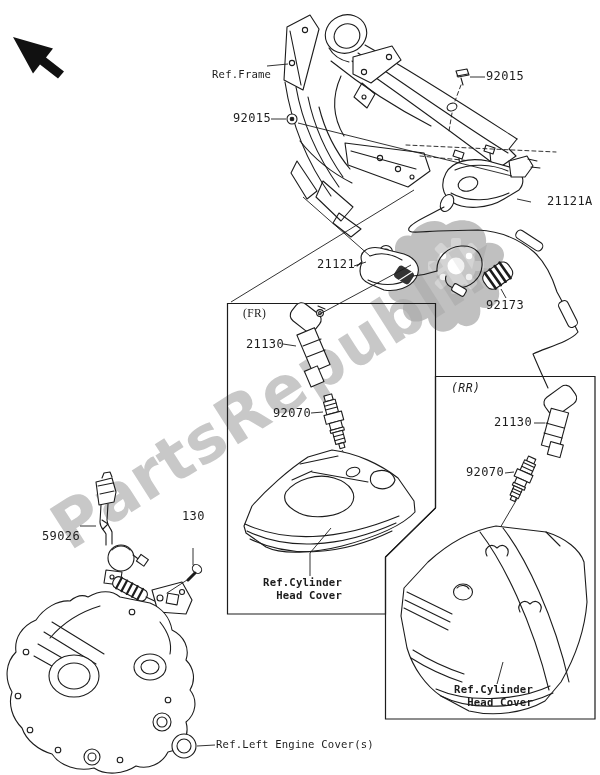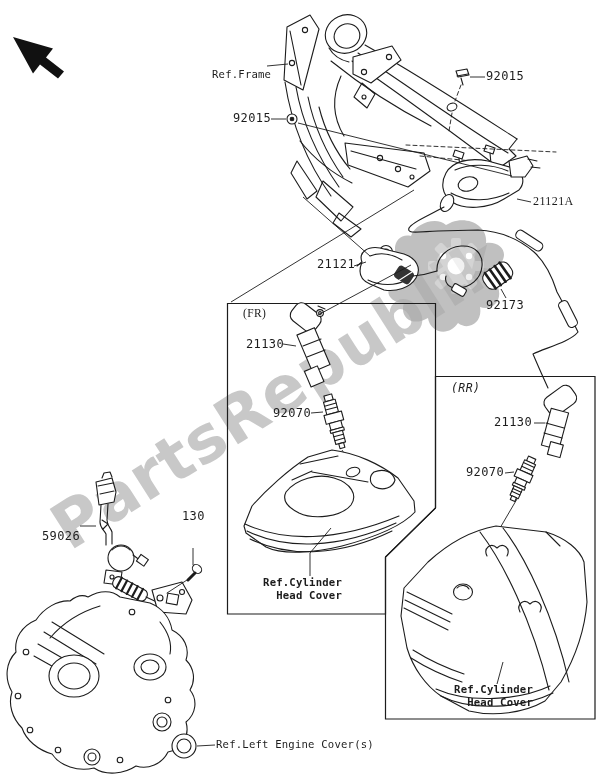--- a/index.html
+++ b/index.html
@@ -295,21 +295,21 @@
       <path d="M497,684 L503,662"></path>
       <path d="M80,526 L96,526"></path>
       <path d="M193,548 L193,565"></path>
       <path d="M215,745 L197,746"></path>
     </g>
   </svg>
 
   <div class="lbl sm" style="left:206px;top:68px;margin-left:6px;">Ref.Frame</div>
   <div class="lbl" style="left:486px;top:70px;">92015</div>
   <div class="lbl" style="left:233px;top:112px;">92015</div>
-  <div class="lbl" style="left:533px;top:195px;font-family:Liberation Serif, serif;">21121A</div>
+  <div class="lbl" style="left:547px;top:195px;">21121A</div>
   <div class="lbl" style="left:317px;top:258px;">21121</div>
   <div class="lbl" style="left:486px;top:299px;">92173</div>
   <div class="lbl tag" style="left:243px;top:307px;font-family:Liberation Serif, serif;">(FR)</div>
   <div class="lbl" style="left:246px;top:338px;">21130</div>
   <div class="lbl" style="left:273px;top:407px;">92070</div>
   <div class="lbl sm ref2" style="left:263px;top:576px;"><div>Ref.Cylinder</div><div>Head Cover</div></div>
   <div class="lbl tag" style="left:451px;top:382px;font-style:italic;">(RR)</div>
   <div class="lbl" style="left:494px;top:416px;">21130</div>
   <div class="lbl" style="left:466px;top:466px;">92070</div>
   <div class="lbl sm ref2" style="left:454px;top:683px;"><div>Ref.Cylinder</div><div>Head Cover</div></div>

